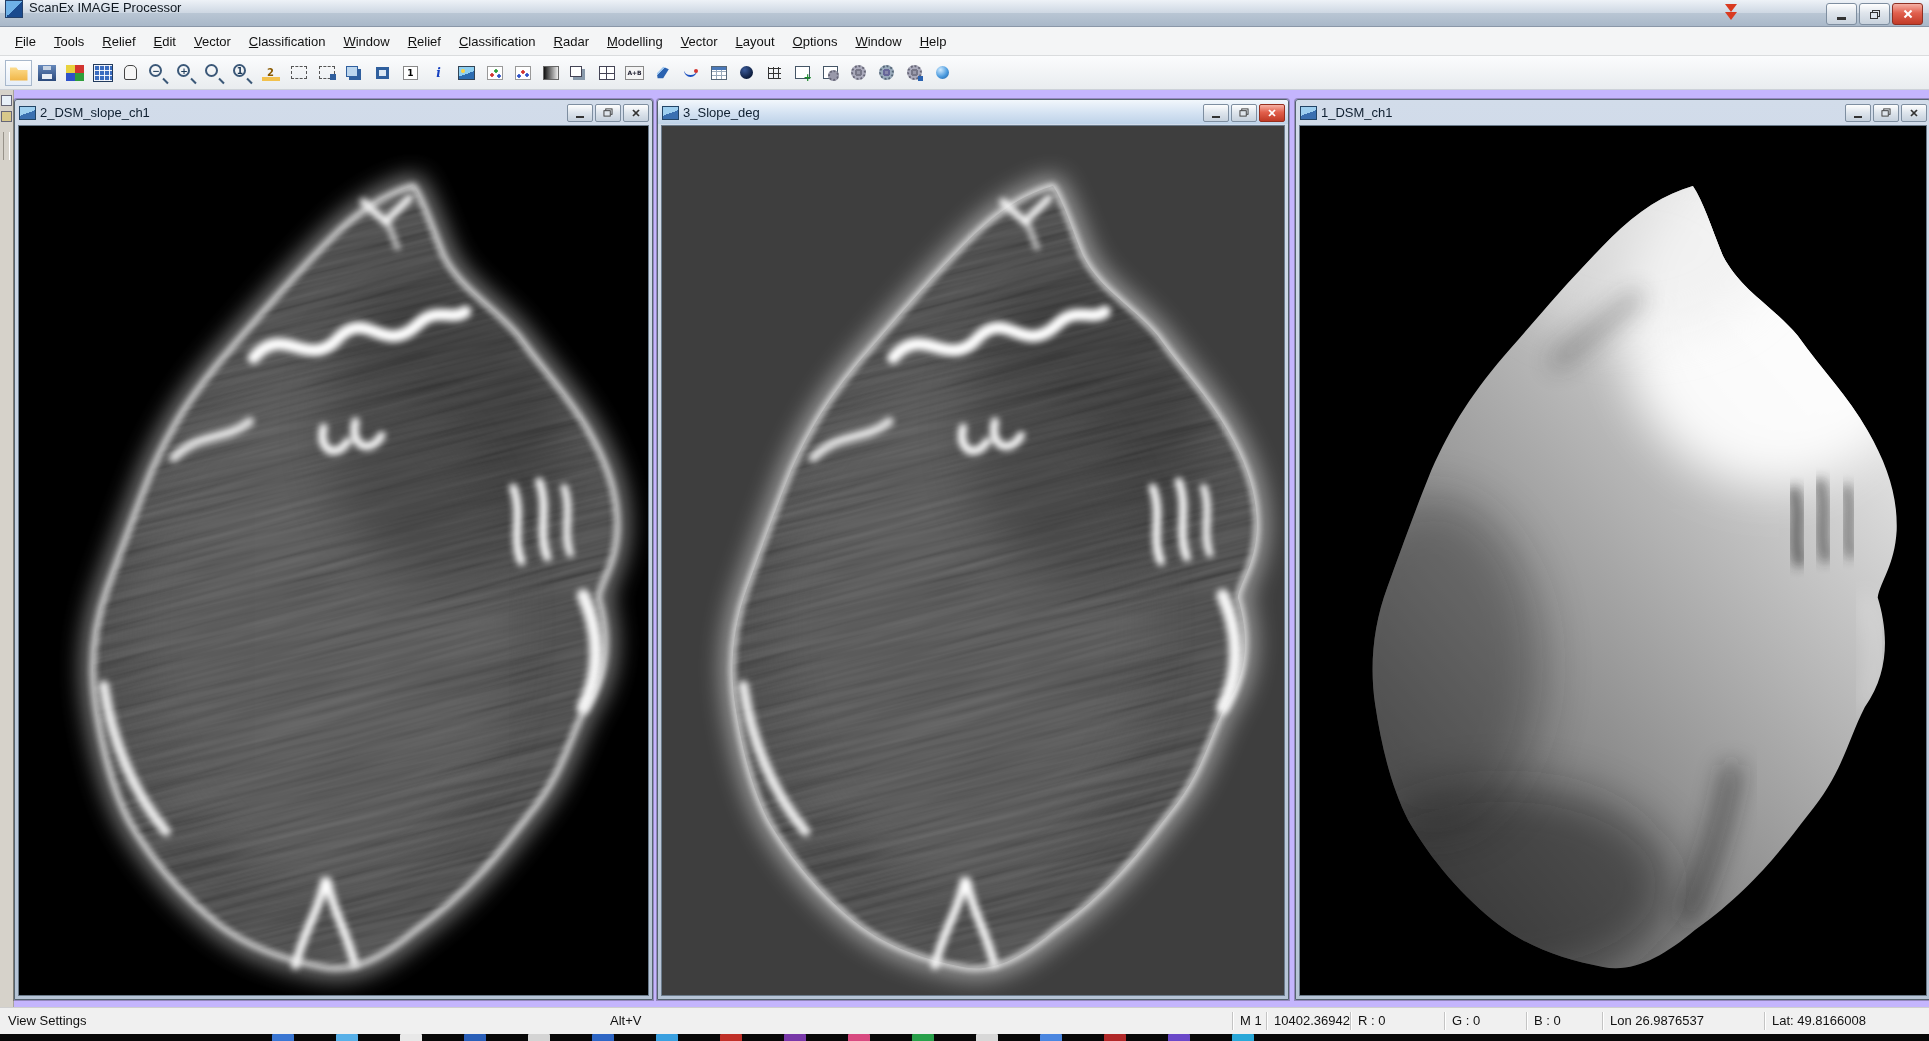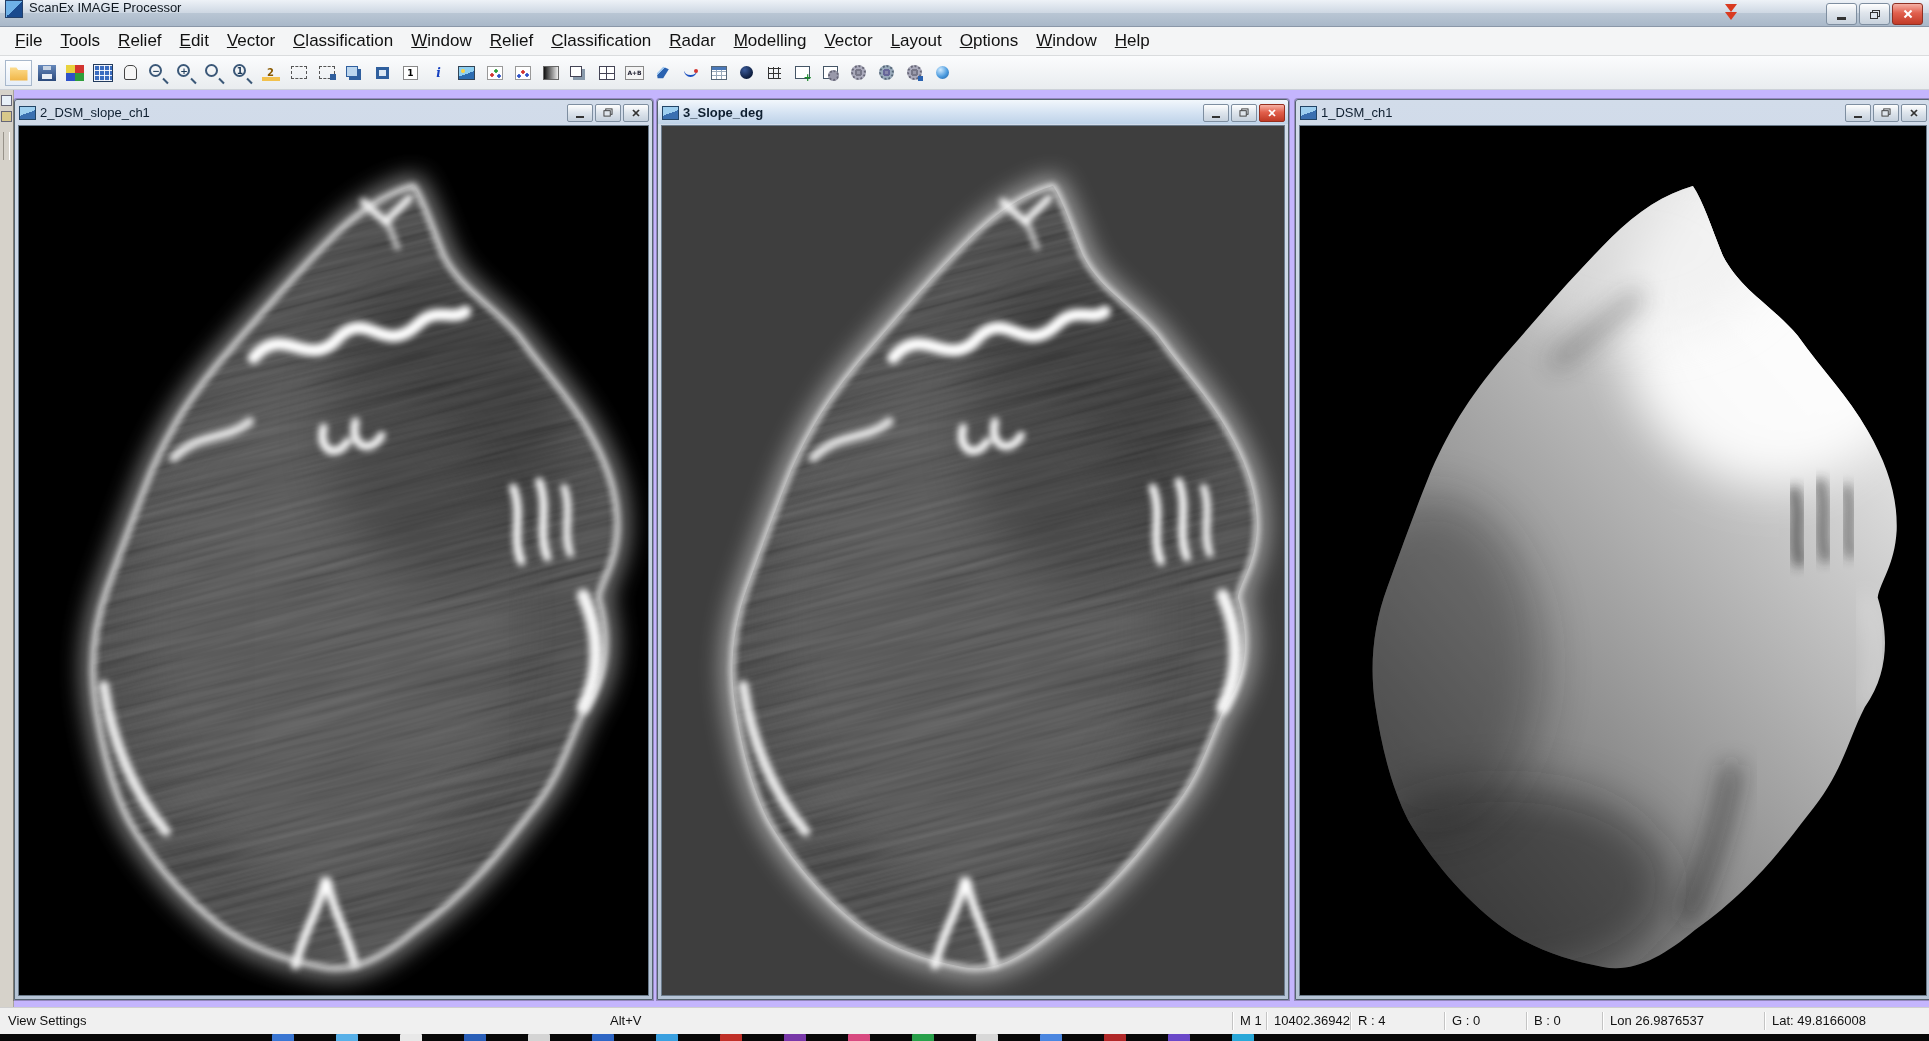--- a/index.html
+++ b/index.html
@@ -25,21 +25,21 @@
   .restore-glyph{position:relative;width:10px;height:9px;}
   .restore-glyph::before{content:"";position:absolute;right:0;top:0;width:6px;height:5px;border:1px solid currentColor;}
   .restore-glyph::after{content:"";position:absolute;left:0;bottom:0;width:6px;height:5px;border:1px solid currentColor;background:#dfe5ec;}
   .x-glyph{position:relative;width:10px;height:10px;}
   .x-glyph::before,.x-glyph::after{content:"";position:absolute;left:4px;top:0;width:2px;height:10px;background:currentColor;}
   .x-glyph::before{transform:rotate(45deg);}
   .x-glyph::after{transform:rotate(-45deg);}
 
   
   .menubar{height:28px;display:flex;align-items:center;background:#f4f5f6;border-bottom:1px solid #dadcde;padding-left:6px;}
-  .menu-item{display:inline-block;padding:5px 9px;font-size:17px;color:#111;cursor:default;}
+  .menu-item{display:inline-block;padding:5px 9px;font-size:13px;color:#111;cursor:default;}
   .menu-item::first-letter{text-decoration:underline;}
 
   
   .toolbar{height:33px;display:flex;align-items:center;gap:1px;padding:0 5px;
     background:linear-gradient(#fbfcfd,#e9ecef);border-bottom:1px solid #cdd2d8;}
   .tbtn{flex:none;width:27px;height:26px;padding:0;border:1px solid transparent;background:transparent;
     display:flex;align-items:center;justify-content:center;cursor:default;}
   .toolbar .tbtn:first-child{border:1px solid #a8b8cc;background:linear-gradient(#fff,#e6eef8);}
   .tbi{width:18px;height:16px;position:relative;display:flex;align-items:center;justify-content:center;
     font:bold 8px "DejaVu Sans",sans-serif;color:#223;}
@@ -108,21 +108,21 @@
   
   .workspace{position:relative;height:917px;background:#c4b5fd;overflow:hidden;}
   .dock{position:absolute;left:0;top:0;bottom:0;width:13px;background:#d6d2ca;border-right:1px solid #a8a49c;}
   .dock-ico{display:block;width:9px;height:9px;margin:5px auto 0;background:#e8f0f8;border:1px solid #667;}
   .dock-ico.b{background:#d8c88a;}
   .dock-grip{display:block;width:5px;height:28px;margin:10px auto;border-left:1px solid #979289;border-right:1px solid #fff;}
   .mdi-win{position:absolute;background:linear-gradient(#d2dcea,#b6c4d6);border:1px solid #55646f;
     border-radius:3px 3px 0 0;box-shadow:0 0 0 1px rgba(0,0,0,.25);}
   .ctitle{height:23px;display:flex;align-items:center;gap:4px;padding:1px 3px 0 4px;
     font-size:13px;color:#0f1f30;}
-  .mdi-win.active .ctitle{background:linear-gradient(#f2f7fc,#d4e2f2 55%,#bed2e8);border-radius:2px 2px 0 0;font-weight:bold;}
+  .mdi-win.active .ctitle{background:linear-gradient(#f2f7fc,#d4e2f2 55%,#bed2e8);border-radius:2px 2px 0 0;}
   .doc-icon{width:15px;height:12px;flex:none;border:1px solid #224466;background:linear-gradient(160deg,#9ecff0 0 50%,#3a6fb0 50%);}
   .ctext{flex:1;white-space:nowrap;overflow:hidden;}
   .cbtns{display:flex;flex:none;}
   .cbtn{width:24px;height:16px;border:1px solid #7e8ea0;border-radius:2px;margin-left:2px;
     background:linear-gradient(#fefefe,#dde4ec 50%,#c6d1dd);display:inline-flex;align-items:center;justify-content:center;color:#333;}
   .cbtn .min-glyph{width:8px;height:2px;margin-bottom:3px;}
   .cbtn .restore-glyph{transform:scale(.9);}
   .cbtn .x-glyph{transform:scale(.85);}
   .cbtn.close-red{background:linear-gradient(#f7b3a6,#e2604c 45%,#c03a26);border-color:#952f1f;color:#fff;}
   .cclient{position:absolute;left:3px;right:3px;top:25px;bottom:3px;overflow:hidden;border:1px solid #6a7a8a;}
@@ -475,21 +475,21 @@
   </div>
 
   <div class="statusbar">
     <span class="sseg" style="left:8px">View Settings</span>
     <span class="sseg" style="left:610px">Alt+V</span>
     <i class="sdiv" style="left:1232px"></i>
     <span class="sseg" style="left:1240px">M 1</span>
     <i class="sdiv" style="left:1266px"></i>
     <span class="sseg" style="left:1274px">10402.36942</span>
     <i class="sdiv" style="left:1350px"></i>
-    <span class="sseg" style="left:1358px">R : 4</span>
+    <span class="sseg" style="left:1358px">R : 0</span>
     <i class="sdiv" style="left:1444px"></i>
     <span class="sseg" style="left:1452px">G : 0</span>
     <i class="sdiv" style="left:1526px"></i>
     <span class="sseg" style="left:1534px">B : 0</span>
     <i class="sdiv" style="left:1602px"></i>
     <span class="sseg" style="left:1610px">Lon 26.9876537</span>
     <i class="sdiv" style="left:1764px"></i>
     <span class="sseg" style="left:1772px">Lat: 49.8166008</span>
   </div>
 

